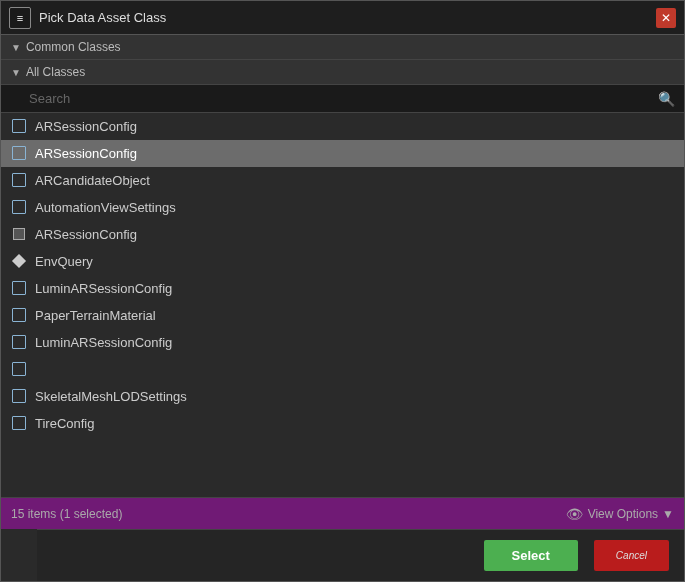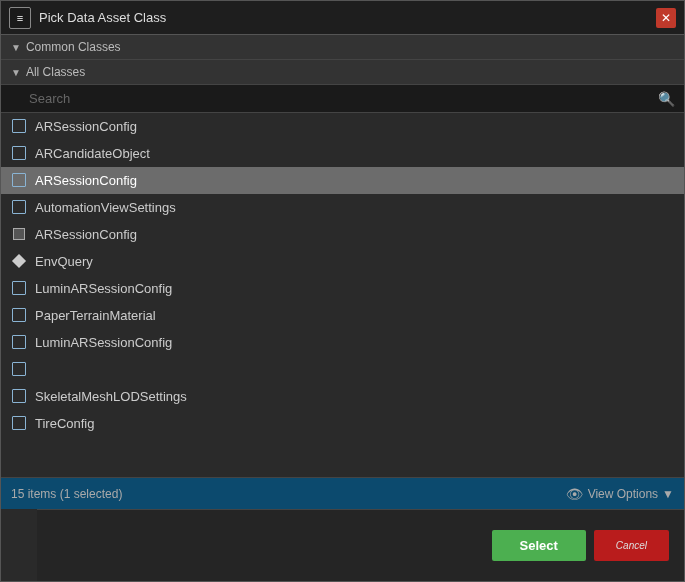--- a/index.html
+++ b/index.html
@@ -154,21 +154,21 @@
       border: 1.5px solid #aaa;
       background: #555;
     }
     .icon-diamond {
       width: 10px;
       height: 10px;
       background: #ccc;
       transform: rotate(45deg);
     }
     .status-bar {
-      background: #0c4a6e;
+      background: #701a75;
       border-top: 1px solid #444;
       padding: 5px 10px;
       color: #aaa;
       font-size: 12px;
       display: flex;
       align-items: center;
       justify-content: space-between;
       flex-shrink: 0;
       height: 32px;
     }
@@ -177,24 +177,24 @@
       align-items: center;
       gap: 4px;
       color: #aaa;
       cursor: pointer;
       font-size: 12px;
     }
     .eye-icon { font-size: 14px; }
     .button-bar {
       background: #252525;
       border-top: 1px solid #444;
-      padding: 20px 15px;
+      padding: 10px 15px;
       display: flex;
       justify-content: flex-end;
-      gap: 8px;
+      gap: 16px;
       flex-shrink: 0;
       margin-left: 36px;
     }
     .btn-select {
       background: #4caf50;
       color: #fff;
       border: none;
       padding: 8px 28px;
       font-size: 13px;
       font-weight: bold;
@@ -240,31 +240,31 @@
     <button class="search-icon-btn">🔍</button>
   </div>
 
   <div class="list-container" id="class-list">
   <div class="list-item">
         <div class="item-icon">
           <div class="icon-box"></div>
         </div>
         <span>ARSessionConfig</span>
       </div>
+      <div class="list-item selected">
+        <div class="item-icon">
+          <div class="icon-box"></div>
+        </div>
+        <span>ARSessionConfig</span>
+      </div>
       <div class="list-item">
         <div class="item-icon">
           <div class="icon-box"></div>
         </div>
         <span>ARCandidateObject</span>
-      </div>
-      <div class="list-item selected">
-        <div class="item-icon">
-          <div class="icon-box"></div>
-        </div>
-        <span>ARSessionConfig</span>
       </div>
       <div class="list-item">
         <div class="item-icon">
           <div class="icon-box"></div>
         </div>
         <span>AutomationViewSettings</span>
       </div>
       <div class="list-item">
         <div class="item-icon">
           <div class="icon-box-filled"></div>

